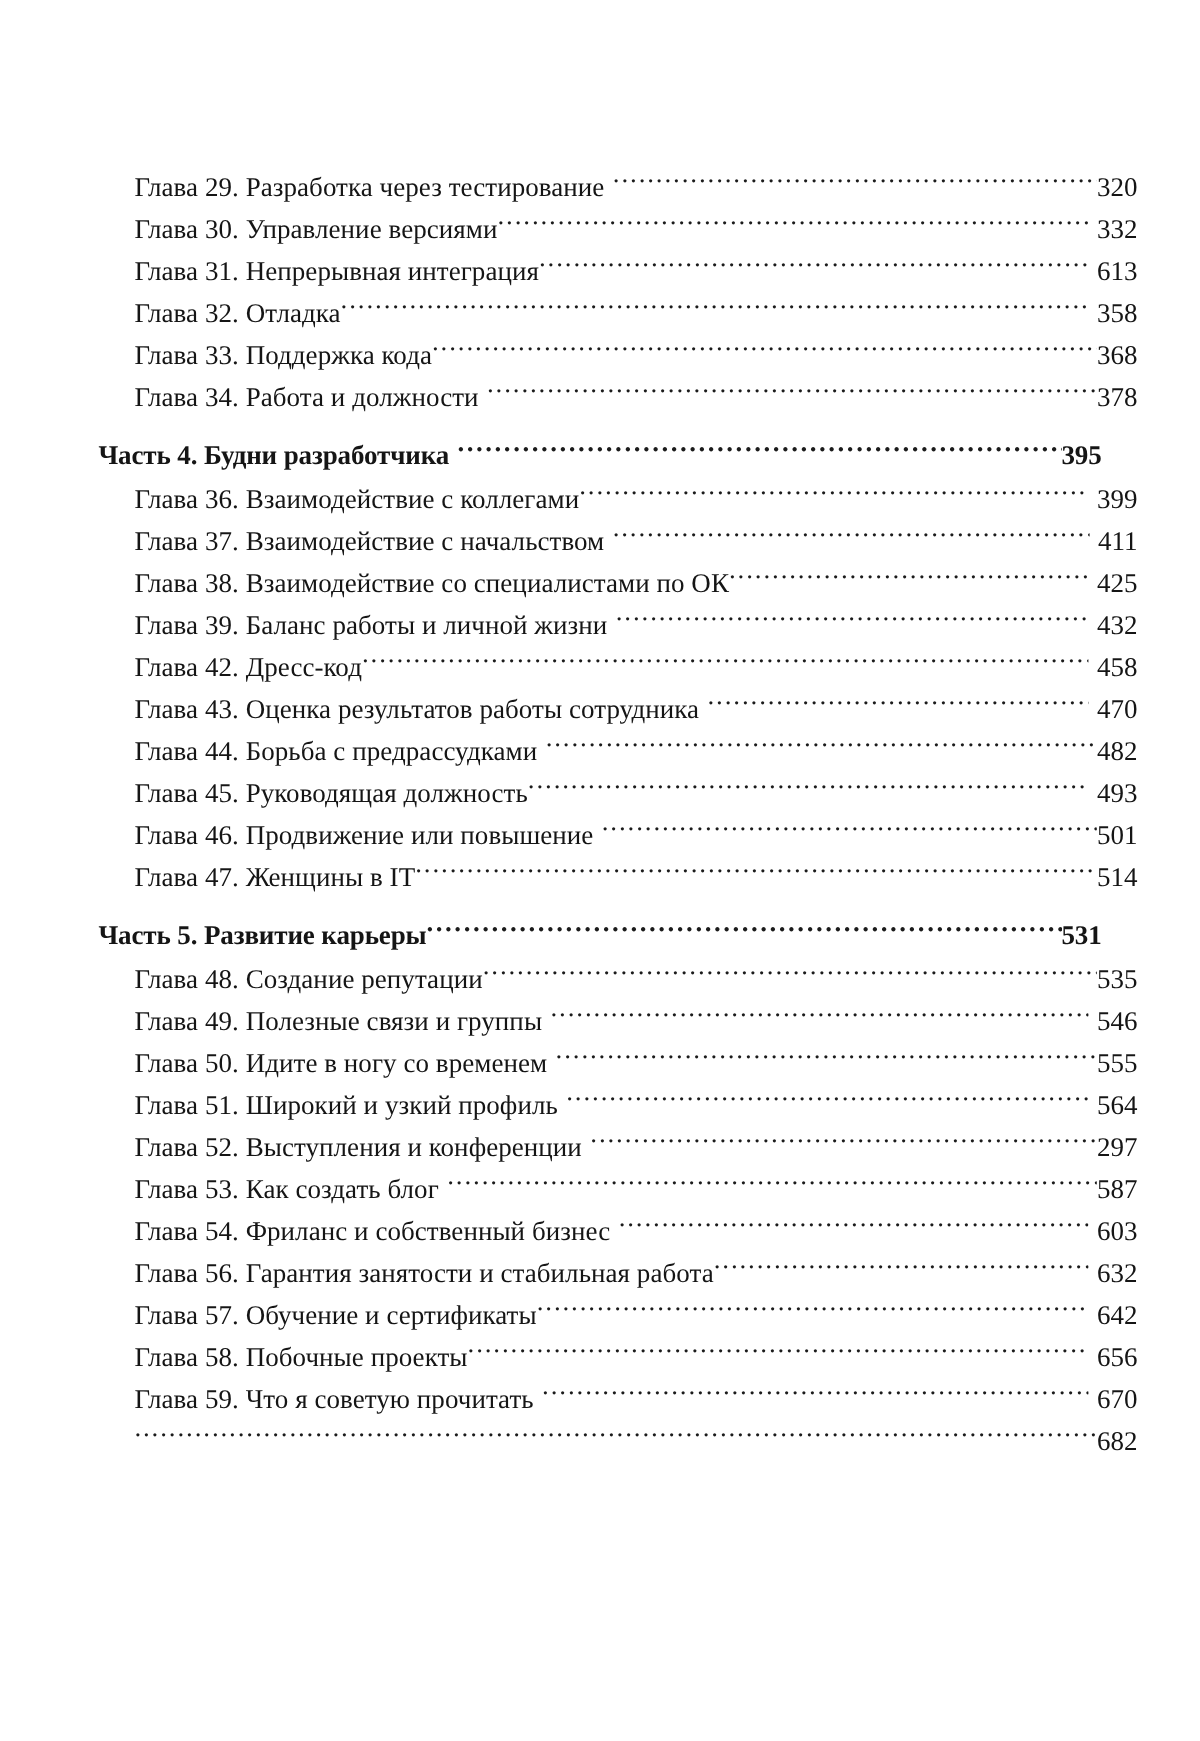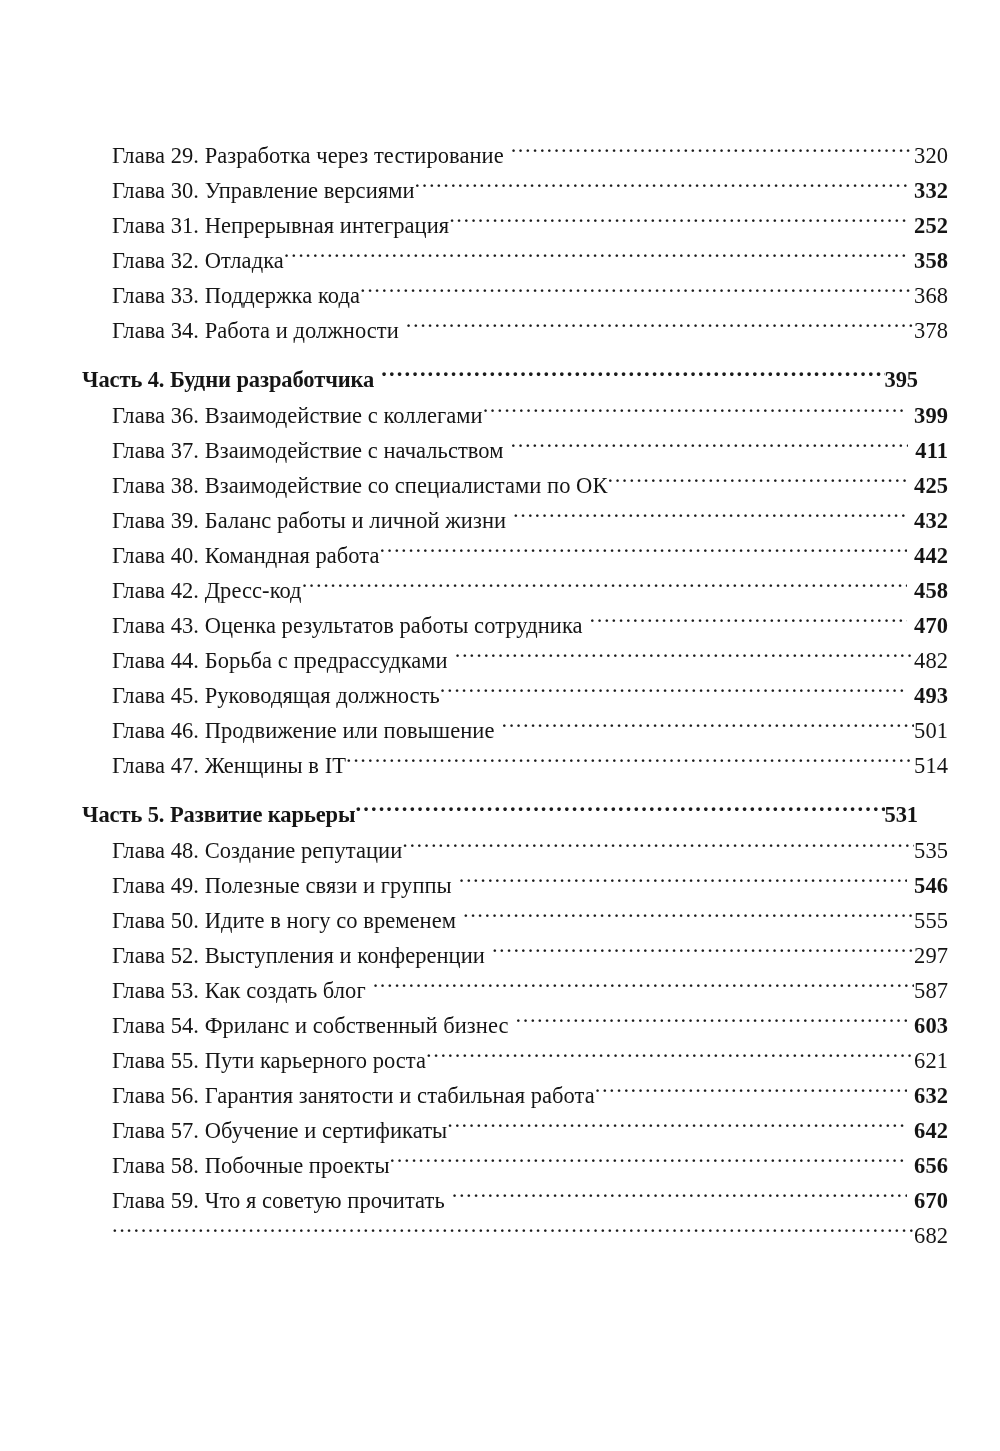--- a/index.html
+++ b/index.html
@@ -89,21 +89,21 @@
   }
 
   
   .row-title.gap-after { margin-right: 7px; }
 
   .row-page {
     flex: 0 0 auto;
     text-align: right;
     padding-left: 0;
   }
-  .row-page.spaced { padding-left: 7px; font-weight: bold; }
+  .row-page.spaced { padding-left: 7px; }
 
   .toc-row.part .row-page {
     font-weight: bold;
     text-align: center;
   }
 </style>
 </head>
 <body>
 
 <div class="page">
@@ -114,21 +114,21 @@
         <span class="row-page">320</span>
       </div>
       <div class="toc-row chapter">
         <span class="row-title">Глава 30. Управление версиями</span>
         <span class="leader"></span>
         <span class="row-page spaced">332</span>
       </div>
       <div class="toc-row chapter">
         <span class="row-title">Глава 31. Непрерывная интеграция</span>
         <span class="leader"></span>
-        <span class="row-page spaced">252</span>
+        <span class="row-page spaced">613</span>
       </div>
       <div class="toc-row chapter">
         <span class="row-title">Глава 32. Отладка</span>
         <span class="leader"></span>
         <span class="row-page spaced">358</span>
       </div>
       <div class="toc-row chapter">
         <span class="row-title">Глава 33. Поддержка кода</span>
         <span class="leader"></span>
         <span class="row-page">368</span>
@@ -157,25 +157,20 @@
         <span class="row-title">Глава 38. Взаимодействие со специалистами по ОК</span>
         <span class="leader"></span>
         <span class="row-page spaced">425</span>
       </div>
       <div class="toc-row chapter">
         <span class="row-title gap-after">Глава 39. Баланс работы и личной жизни</span>
         <span class="leader"></span>
         <span class="row-page spaced">432</span>
       </div>
       <div class="toc-row chapter">
-        <span class="row-title">Глава 40. Командная работа</span>
-        <span class="leader"></span>
-        <span class="row-page spaced">442</span>
-      </div>
-      <div class="toc-row chapter">
         <span class="row-title">Глава 42. Дресс-код</span>
         <span class="leader"></span>
         <span class="row-page spaced">458</span>
       </div>
       <div class="toc-row chapter">
         <span class="row-title gap-after">Глава 43. Оценка результатов работы сотрудника</span>
         <span class="leader"></span>
         <span class="row-page spaced">470</span>
       </div>
       <div class="toc-row chapter">
@@ -212,38 +207,38 @@
         <span class="row-title gap-after">Глава 49. Полезные связи и группы</span>
         <span class="leader"></span>
         <span class="row-page spaced">546</span>
       </div>
       <div class="toc-row chapter">
         <span class="row-title gap-after">Глава 50. Идите в ногу со временем</span>
         <span class="leader"></span>
         <span class="row-page">555</span>
       </div>
       <div class="toc-row chapter">
+        <span class="row-title gap-after">Глава 51. Широкий и узкий профиль</span>
+        <span class="leader"></span>
+        <span class="row-page spaced">564</span>
+      </div>
+      <div class="toc-row chapter">
         <span class="row-title gap-after">Глава 52. Выступления и конференции</span>
         <span class="leader"></span>
         <span class="row-page">297</span>
       </div>
       <div class="toc-row chapter">
         <span class="row-title gap-after">Глава 53. Как создать блог</span>
         <span class="leader"></span>
         <span class="row-page">587</span>
       </div>
       <div class="toc-row chapter">
         <span class="row-title gap-after">Глава 54. Фриланс и собственный бизнес</span>
         <span class="leader"></span>
         <span class="row-page spaced">603</span>
-      </div>
-      <div class="toc-row chapter">
-        <span class="row-title">Глава 55. Пути карьерного роста</span>
-        <span class="leader"></span>
-        <span class="row-page">621</span>
       </div>
       <div class="toc-row chapter">
         <span class="row-title">Глава 56. Гарантия занятости и стабильная работа</span>
         <span class="leader"></span>
         <span class="row-page spaced">632</span>
       </div>
       <div class="toc-row chapter">
         <span class="row-title">Глава 57. Обучение и сертификаты</span>
         <span class="leader"></span>
         <span class="row-page spaced">642</span>

